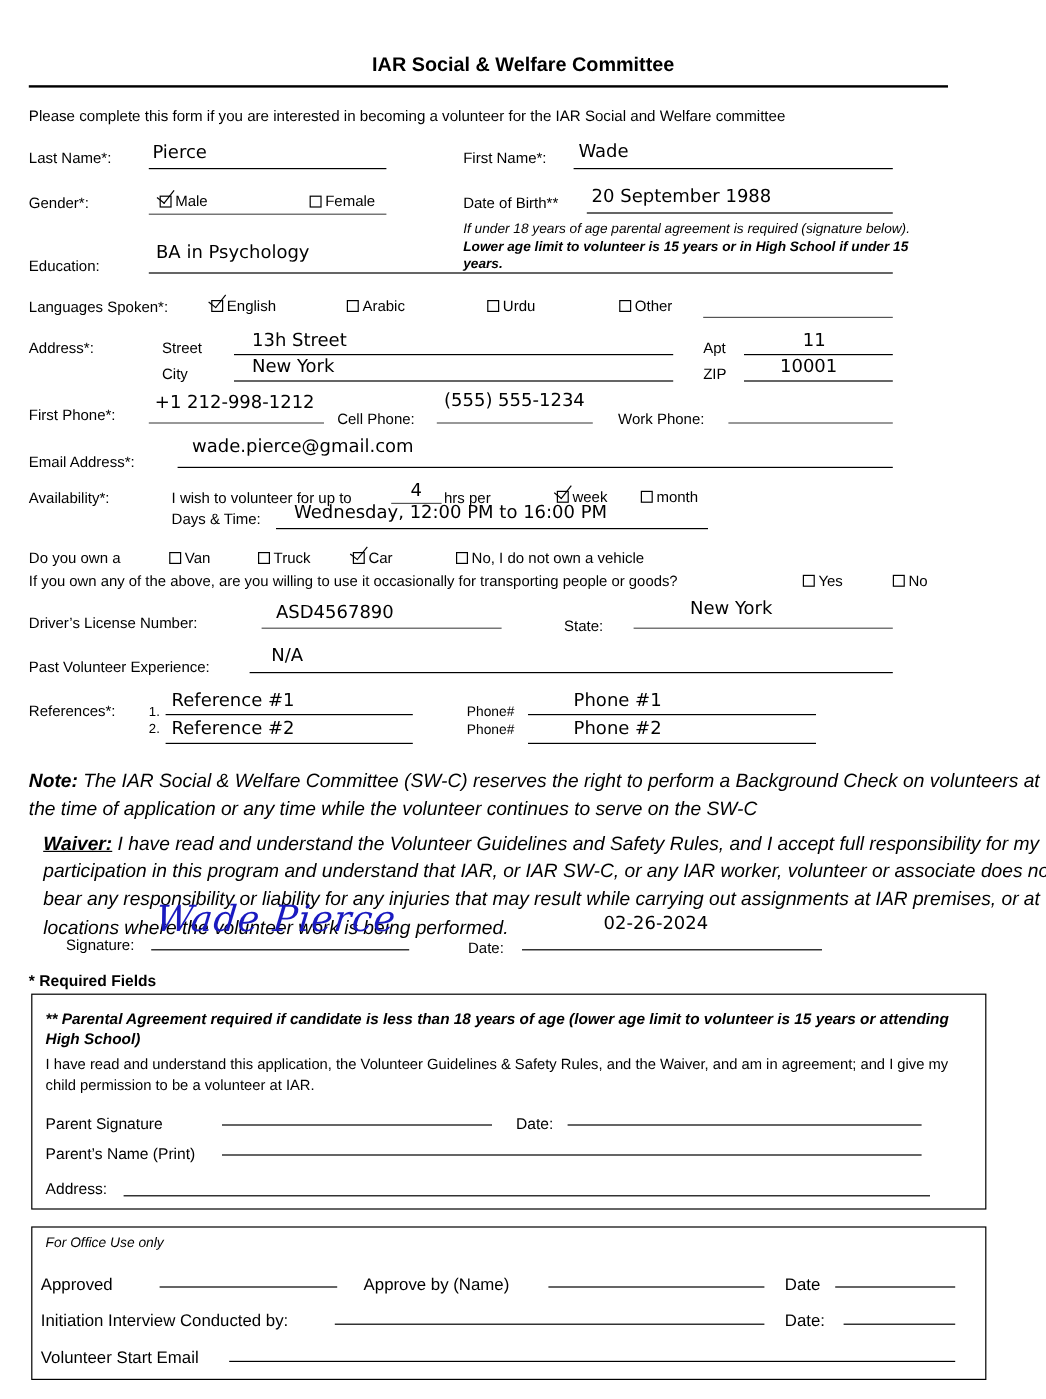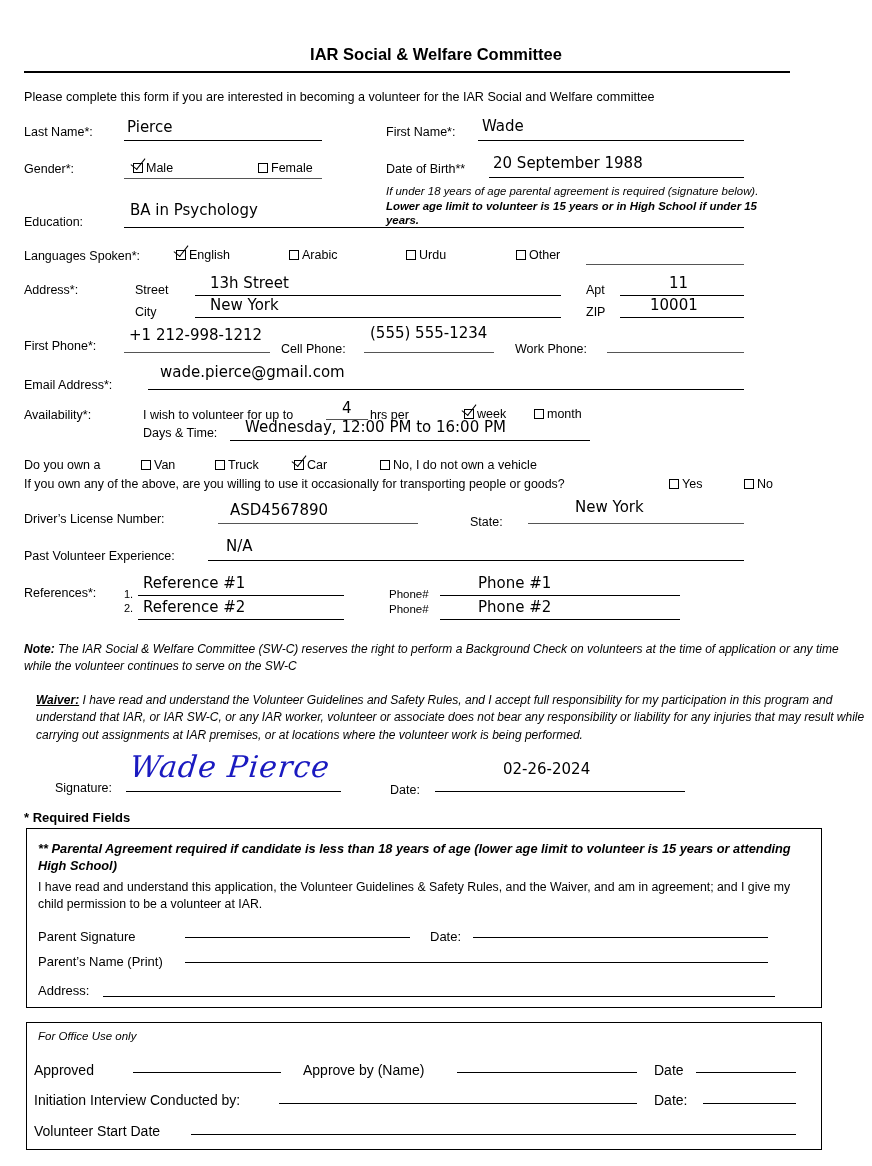--- a/index.html
+++ b/index.html
@@ -40,21 +40,21 @@
   }
   .cb.checked::after{
     content:"";position:absolute;left:0px;top:-9px;width:7px;height:13px;
     border-right:1.6px solid #000;border-bottom:1.6px solid #000;
     transform:rotate(38deg);
   }
   .cbwrap{display:inline-block;white-space:nowrap;font-size:12.5px;}
 
   
   .para{
-    font-size:12px;line-height:1.42;
+    font-size:16px;line-height:1.42;
     font-family:"Liberation Sans",sans-serif;
   }
   .ital{font-style:italic;}
   .bold{font-weight:bold;}
   .u{text-decoration:underline;}
 
   
   .box{position:absolute;border:1.6px solid #000;box-sizing:border-box;background:#fff;}
 
   
@@ -267,16 +267,16 @@
   <div class="abs lbl" style="left:303px;top:1063px;font-size:14px;">Approve by (Name)</div>
   <div class="rule" style="left:457px;top:1072px;width:180px;"></div>
   <div class="abs lbl" style="left:654px;top:1063px;font-size:14px;">Date</div>
   <div class="rule" style="left:696px;top:1072px;width:100px;"></div>
 
   <div class="abs lbl" style="left:34px;top:1093px;font-size:14px;">Initiation Interview Conducted by:</div>
   <div class="rule" style="left:279px;top:1103px;width:358px;"></div>
   <div class="abs lbl" style="left:654px;top:1093px;font-size:14px;">Date:</div>
   <div class="rule" style="left:703px;top:1103px;width:93px;"></div>
 
-  <div class="abs lbl" style="left:34px;top:1124px;font-size:14px;">Volunteer Start Date</div>
+  <div class="abs lbl" style="left:34px;top:1124px;font-size:14px;">Volunteer Start Email</div>
   <div class="rule" style="left:191px;top:1134px;width:605px;"></div>
 
 </div>
 
 </body></html>

